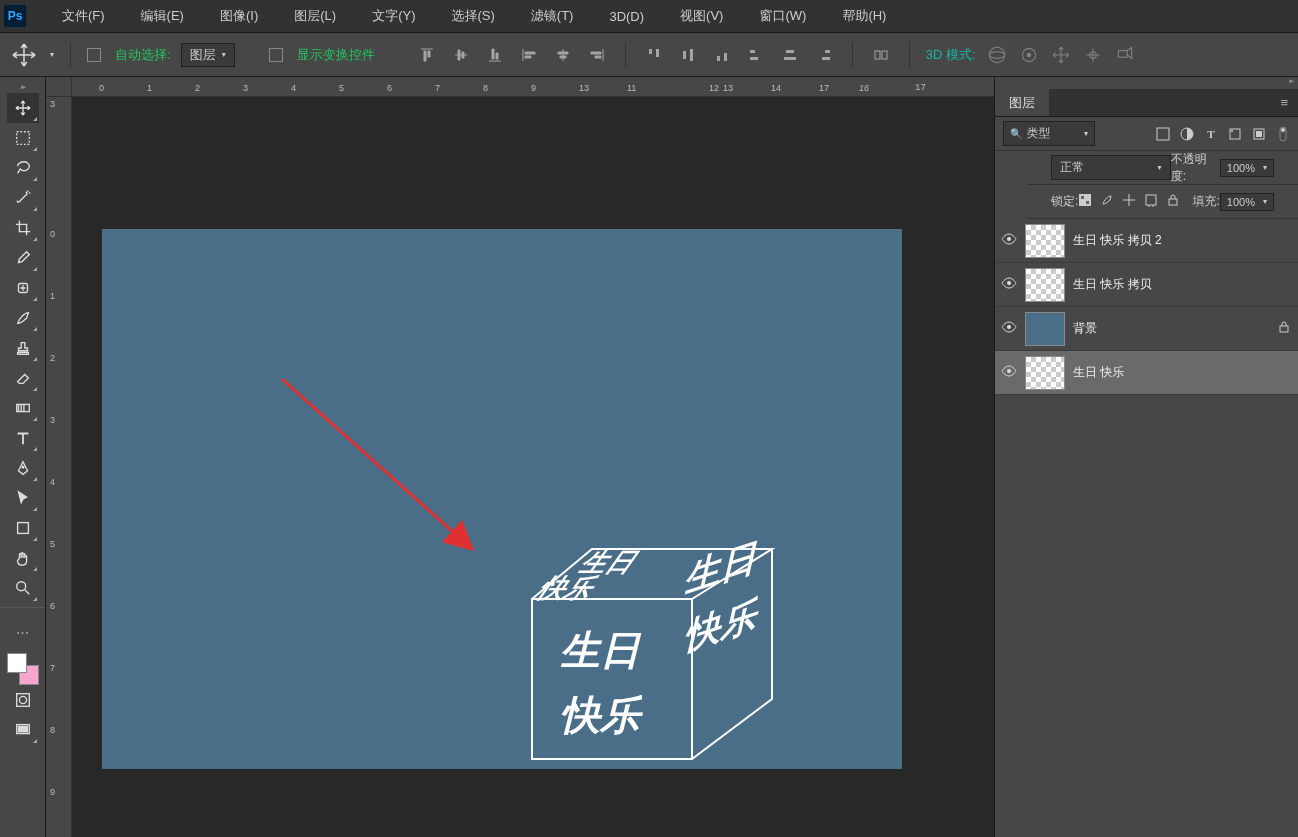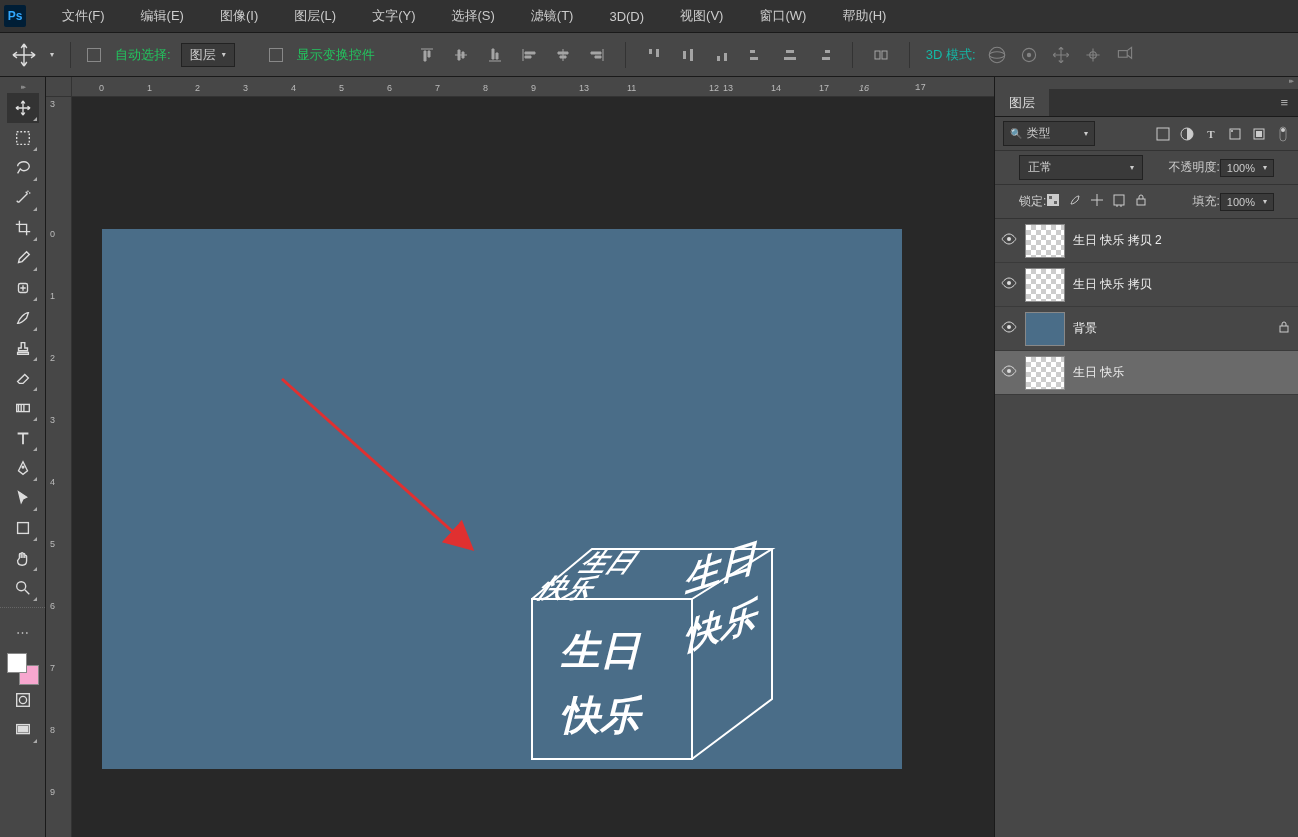--- a/index.html
+++ b/index.html
@@ -133,20 +133,21 @@
 }
 .filter-dd {
   flex: 0 0 92px; background: #3a3a3a; border: 1px solid #222;
   padding: 3px 6px; display:flex;align-items:center;gap:4px; font-size:12px;
 }
 .filter-icons { display:flex; gap:10px; margin-left:auto; align-items:center; }
 .filter-icons span { width:14px;height:14px;display:flex;align-items:center;justify-content:center;color:#ccc;font-size:11px; }
 .blend-row, .lock-row {
   height: 34px; display: flex; align-items: center; gap: 0; padding: 0 24px;
   border-bottom: 1px solid #333;
+  margin-left: 32px;
 }
 .dd { background:#3a3a3a; border:1px solid #222; padding:3px 8px; display:inline-flex;align-items:center;gap:6px; font-size:12px; }
 .slider-val { background:#3a3a3a; border:1px solid #222; padding:2px 6px; font-size:11px; display:inline-flex;align-items:center;gap:4px; }
 .lock-icons { display:flex; gap:8px; align-items:center; }
 .lock-icons svg { width:14px; height:14px; }
 
 .layer-list { flex:1; overflow:auto; }
 .layer-row {
   height: 44px; display: flex; align-items: center;
   border-bottom: 1px solid #3a3a3a; padding: 0 6px; gap: 8px;

